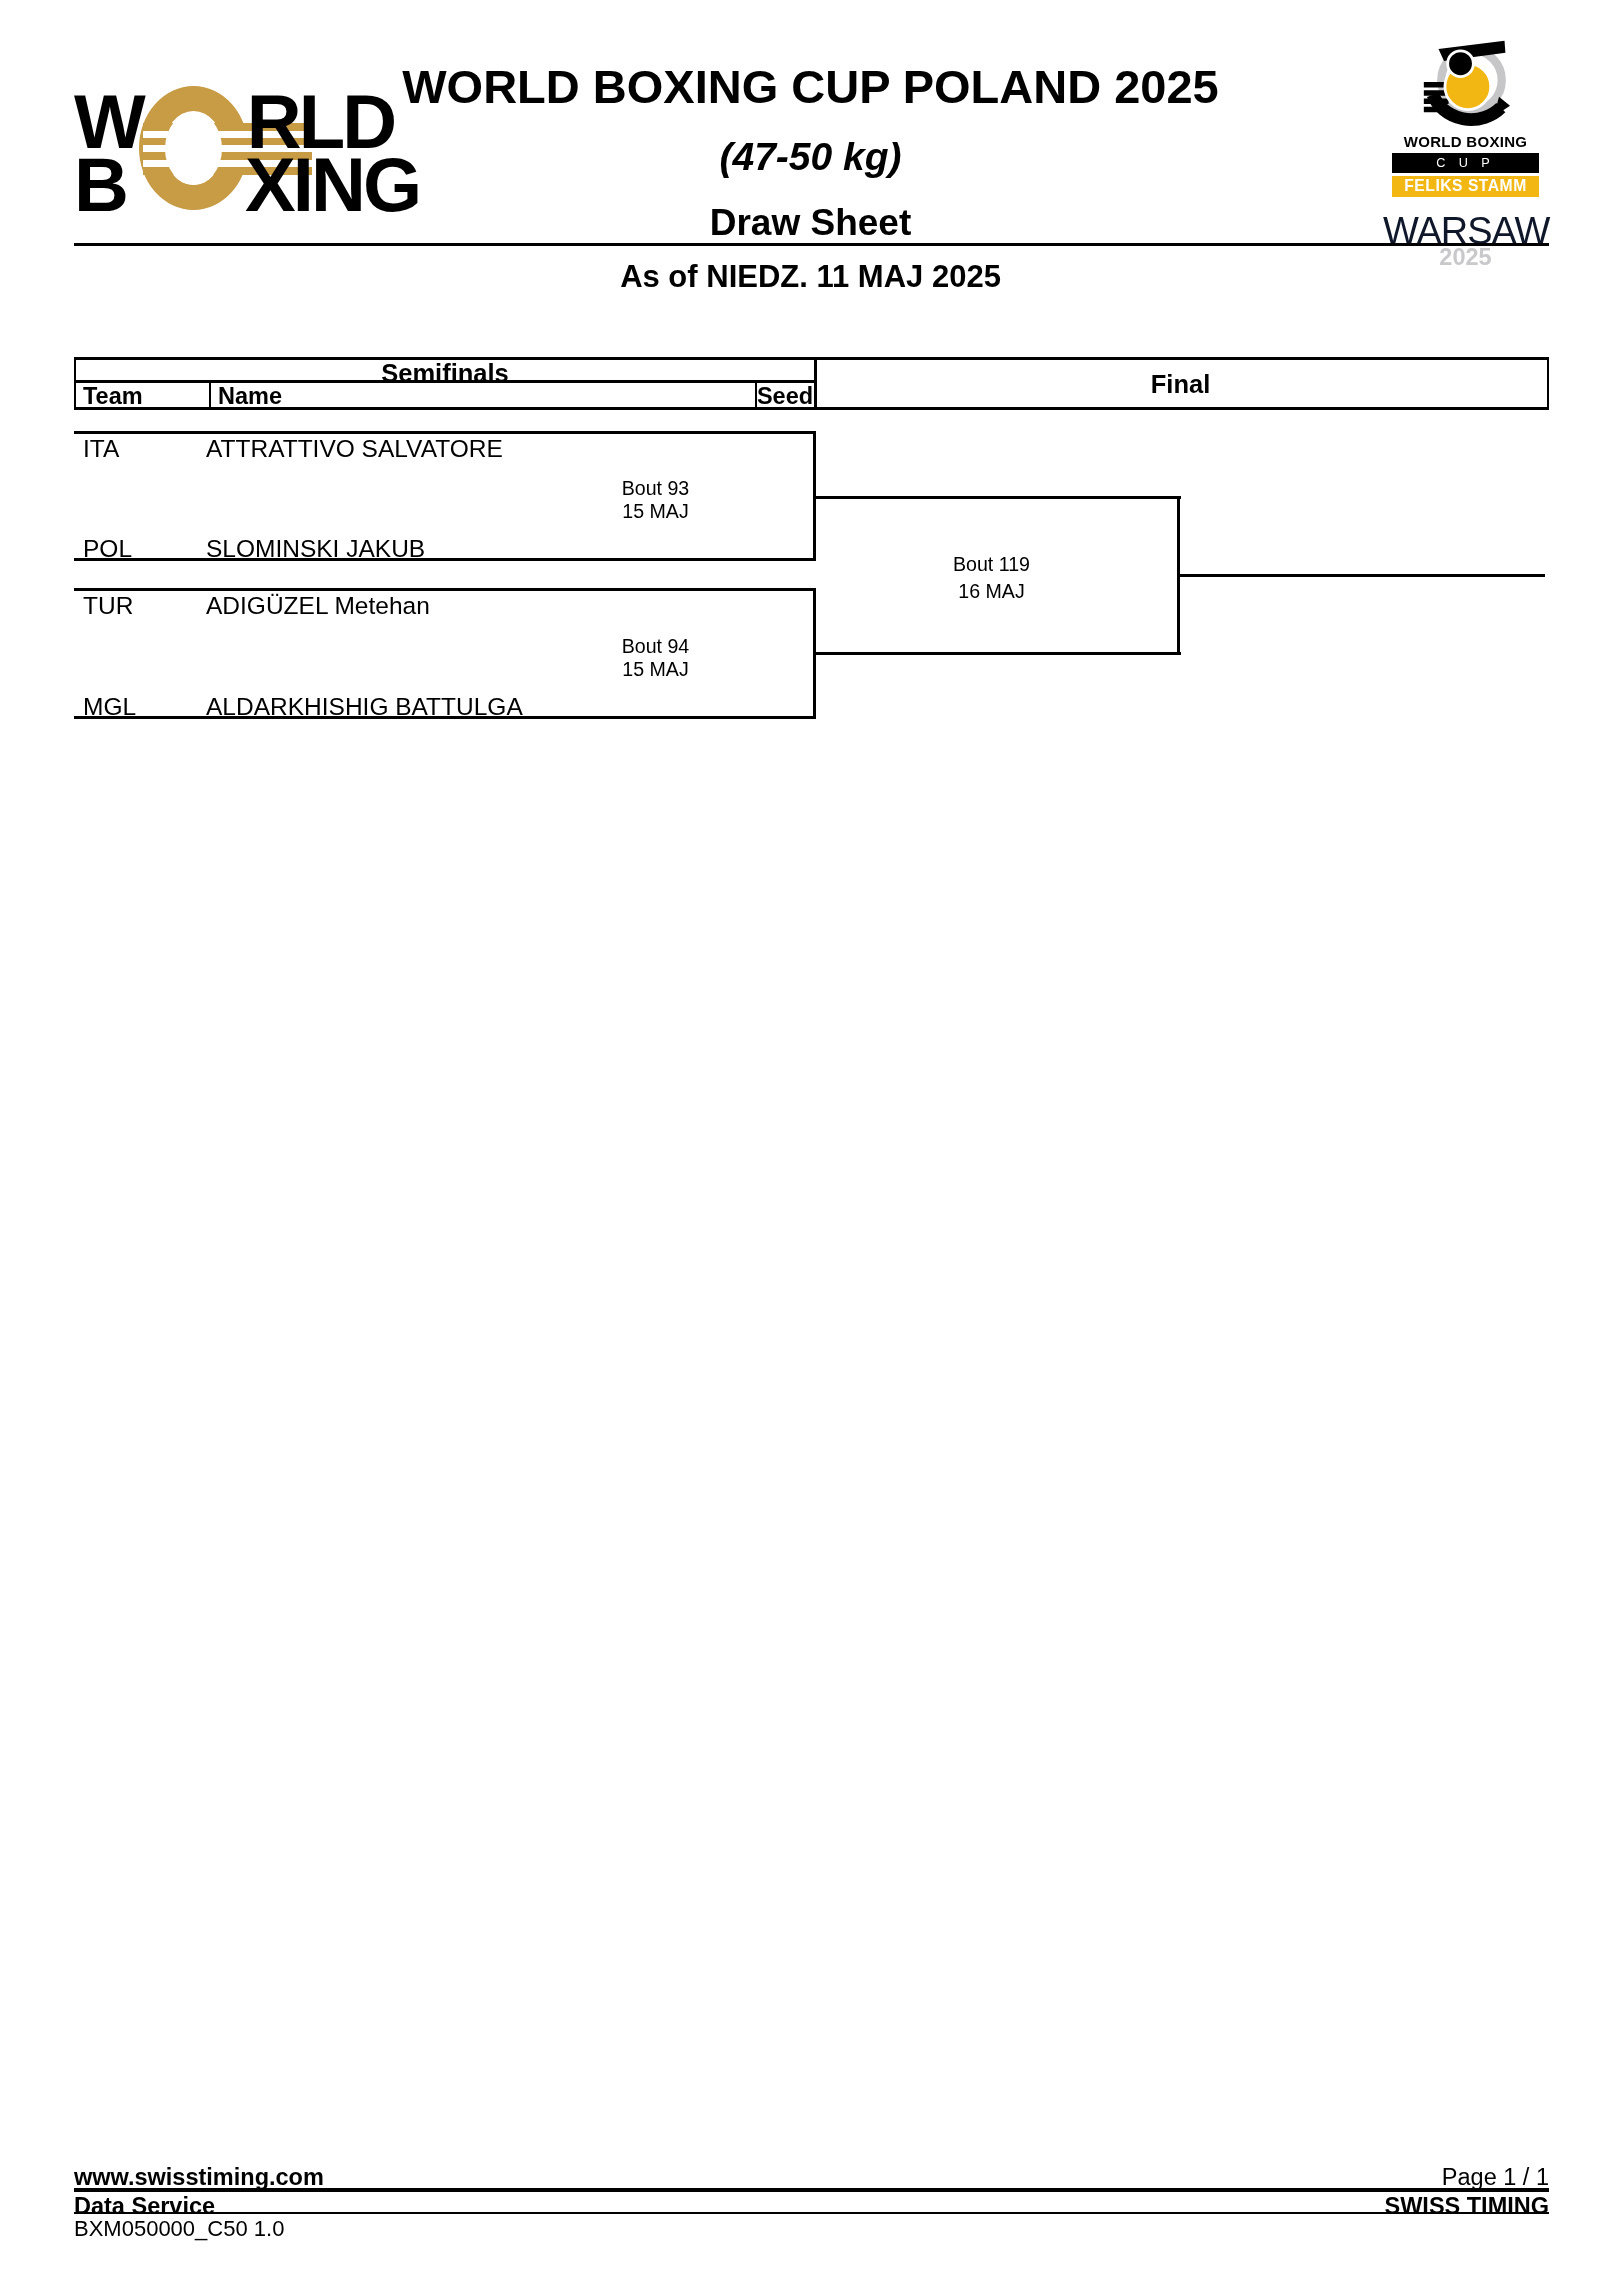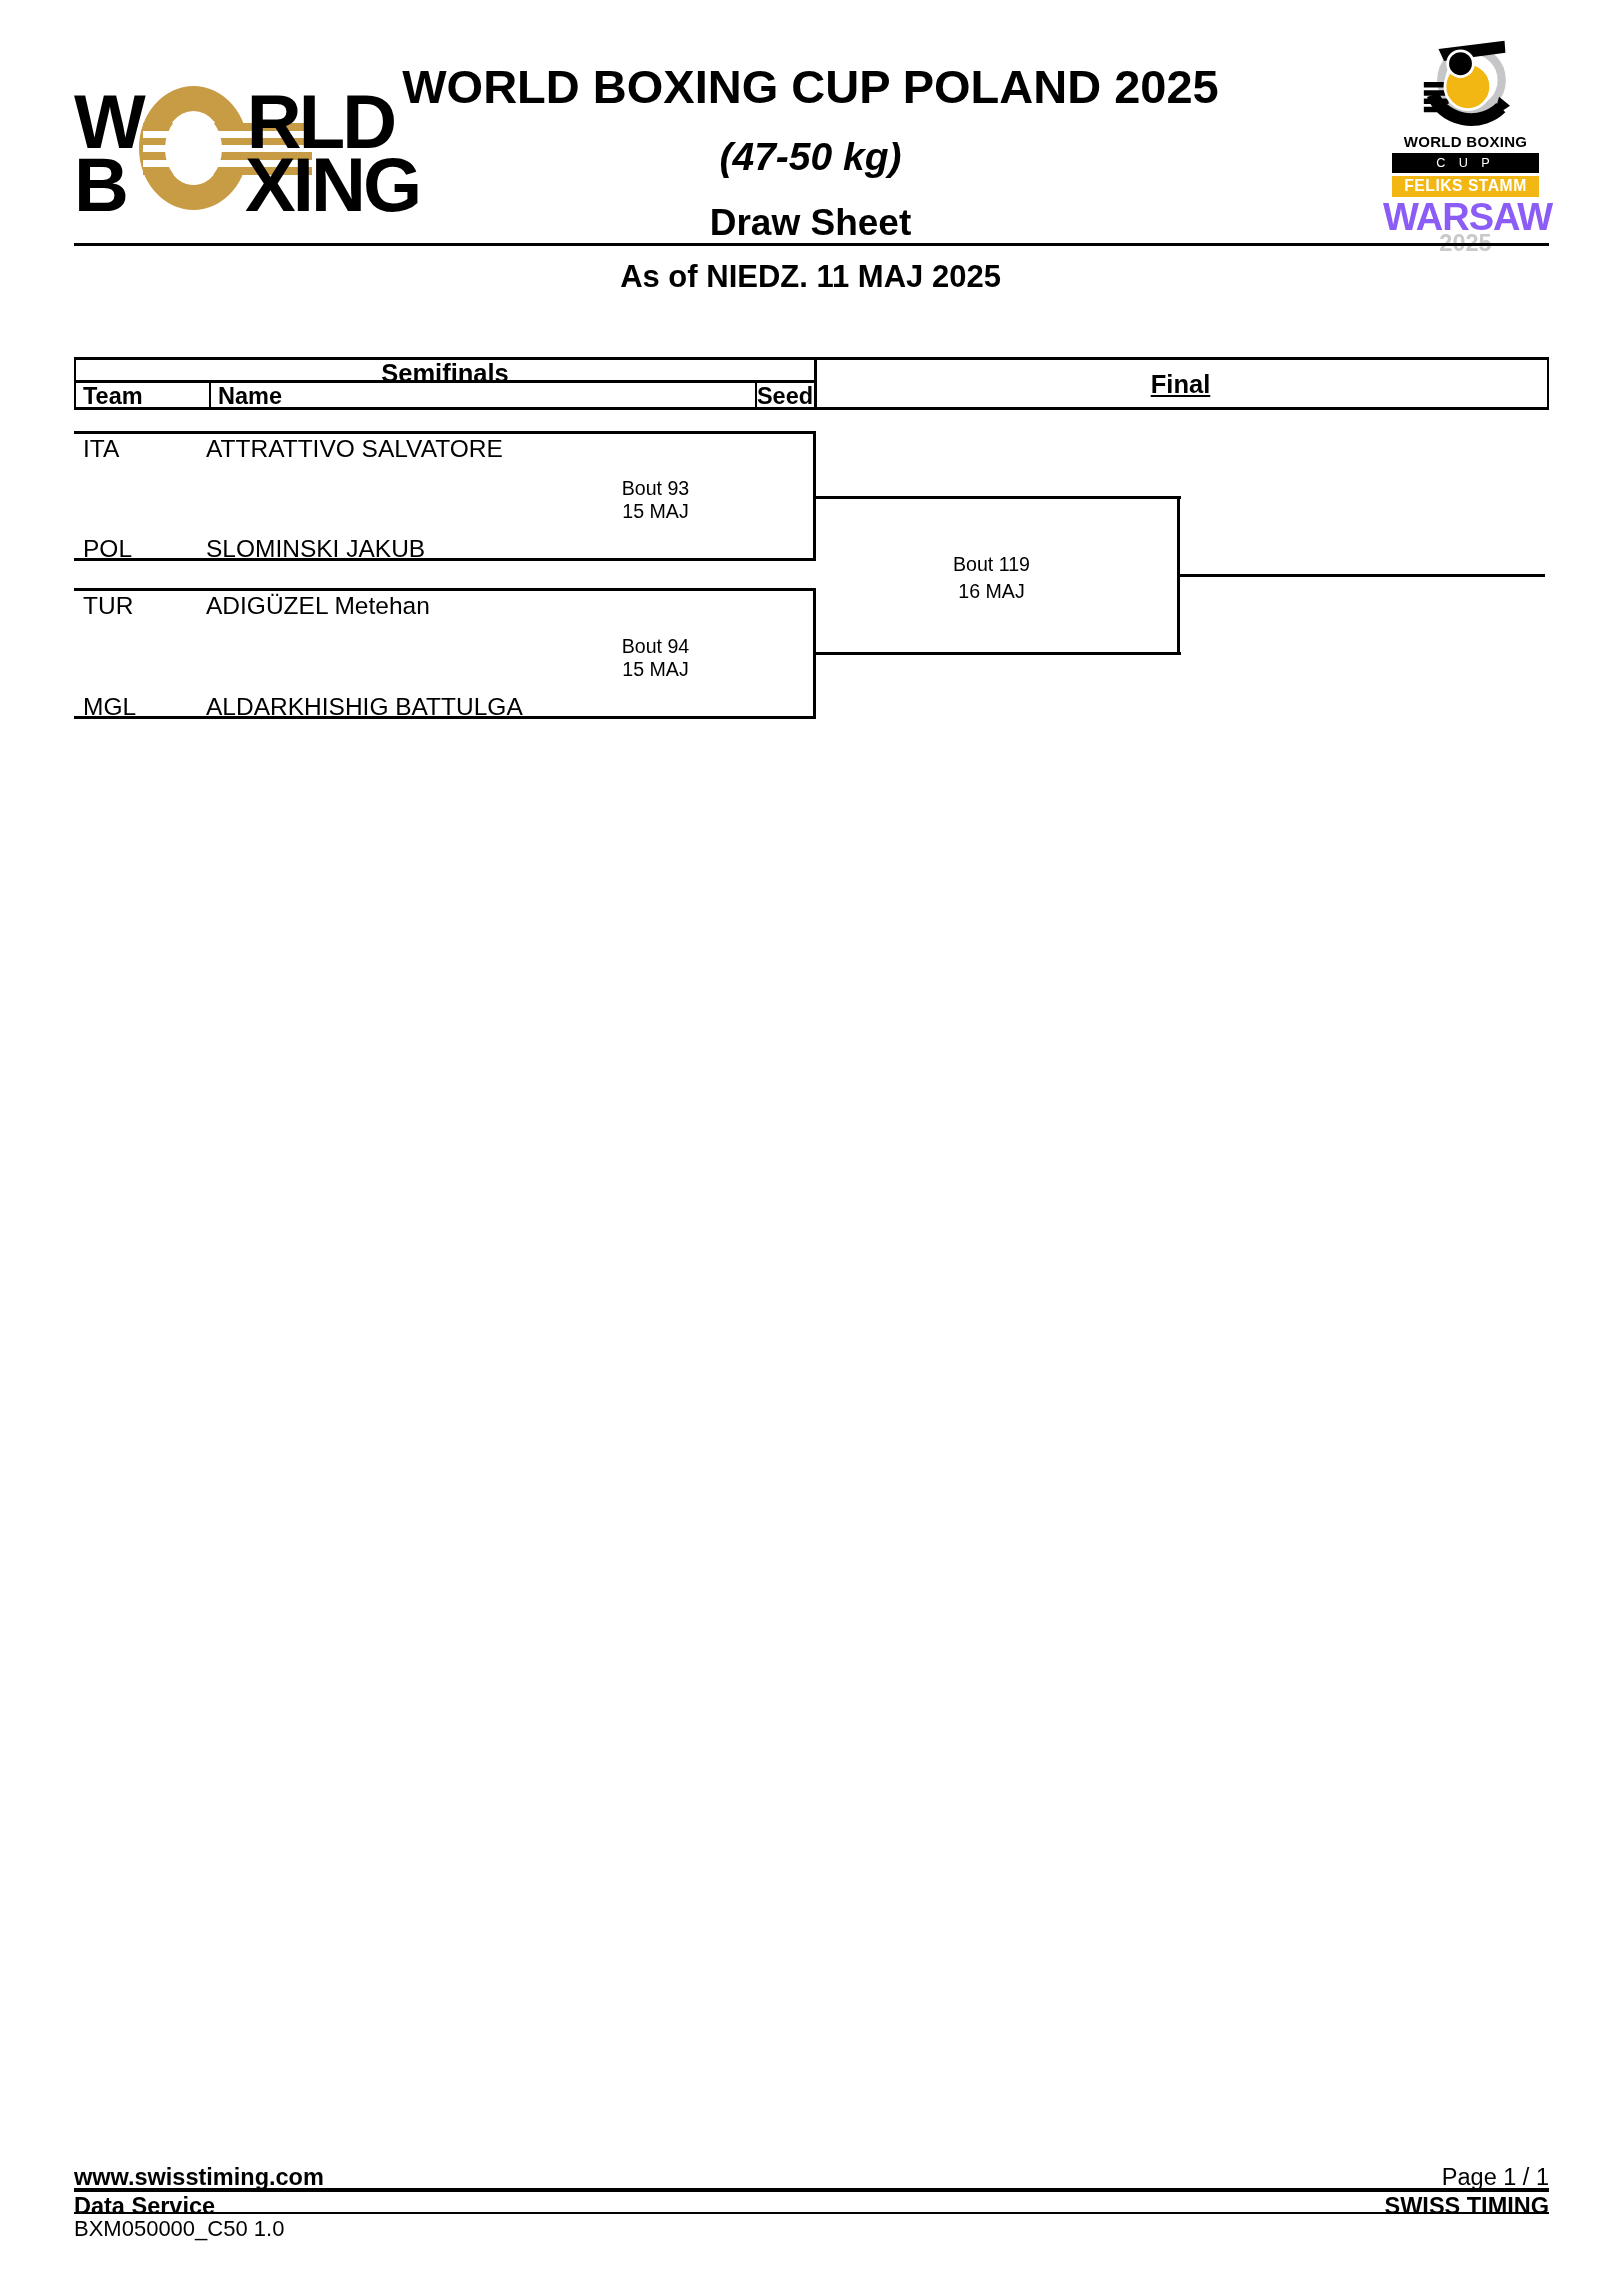--- a/index.html
+++ b/index.html
@@ -28,21 +28,21 @@
   .wbl-band .g{height:7.8px;background:#C89B45;}
   .wbl-band .w{height:6.9px;background:#ffffff;}
   .wbl-hole{position:absolute;left:91px;top:28px;width:57px;height:73px;background:#ffffff;border-radius:50%;}
 
   
   .evl{position:absolute;left:1383px;top:33px;width:165px;text-align:center;}
   .evl svg{display:block;margin:0 auto;}
   .evl-org{font-size:15px;font-weight:700;letter-spacing:0.3px;margin-top:2px;}
   .evl-cup{margin:2.9px 8.8px 0 8.8px;height:20.6px;line-height:20.6px;background:#000;color:#fff;font-size:12.7px;font-weight:400;letter-spacing:4.9px;}
   .evl-stamm{margin:2.9px 8.8px 0 8.8px;height:20.6px;line-height:20.6px;background:#F2B713;color:#fff;font-size:15.7px;font-weight:700;letter-spacing:0.5px;}
-  .evl-warsaw{margin-top:4px;font-size:38px;font-weight:700;color:#8b5cf6;line-height:32px;letter-spacing:-1px;}
+  .evl-warsaw{margin-top:18px;font-size:38px;font-weight:400;color:#0f172a;line-height:32px;letter-spacing:-1px;}
   .evl-year{font-size:23.5px;font-weight:700;color:#C9C9CB;line-height:21.6px;}
 
   
   .th-text{position:absolute;font-size:24.5px;font-weight:700;}
 
   
   .boxer{position:absolute;font-size:24.5px;white-space:nowrap;}
   .bout{position:absolute;width:157px;text-align:center;font-size:19.6px;line-height:22.5px;}
 
   
@@ -110,21 +110,21 @@
   <div class="vl" style="left:74px;top:357px;height:53px;width:2px;"></div>
   <div class="vl" style="left:1547px;top:357px;height:53px;width:2px;"></div>
   <div class="vl" style="left:209px;top:382px;height:26.5px;width:2px;"></div>
   <div class="vl" style="left:755px;top:382px;height:26.5px;width:2px;"></div>
   <div class="vl" style="left:814px;top:357px;height:53px;"></div>
 
   <div class="th-text" style="left:74px;top:359px;width:742px;text-align:center;font-size:25.5px;">Semifinals</div>
   <div class="th-text" style="left:83px;top:383px;font-size:23.5px;">Team</div>
   <div class="th-text" style="left:218px;top:383px;font-size:23.5px;">Name</div>
   <div class="th-text" style="left:756px;top:383px;width:58px;text-align:center;font-size:23.5px;">Seed</div>
-  <div class="th-text" style="left:815px;top:370px;width:731px;text-align:center;font-size:25.5px;text-decoration:underline;">Final</div>
+  <div class="th-text" style="left:815px;top:370px;width:731px;text-align:center;font-size:25.5px;">Final</div>
 
   <div class="hl" style="left:74px;top:431px;width:742px;"></div>
   <div class="hl" style="left:74px;top:558px;width:742px;"></div>
   <div class="vl" style="left:813px;top:431px;height:129px;"></div>
   <div class="hl" style="left:813px;top:496px;width:368px;"></div>
 
   <div class="boxer" style="left:83px;top:435px;">ITA</div>
   <div class="boxer" style="left:206px;top:435px;">ATTRATTIVO SALVATORE</div>
   <div class="boxer" style="left:83px;top:535px;">POL</div>
   <div class="boxer" style="left:206px;top:535px;">SLOMINSKI JAKUB</div>

